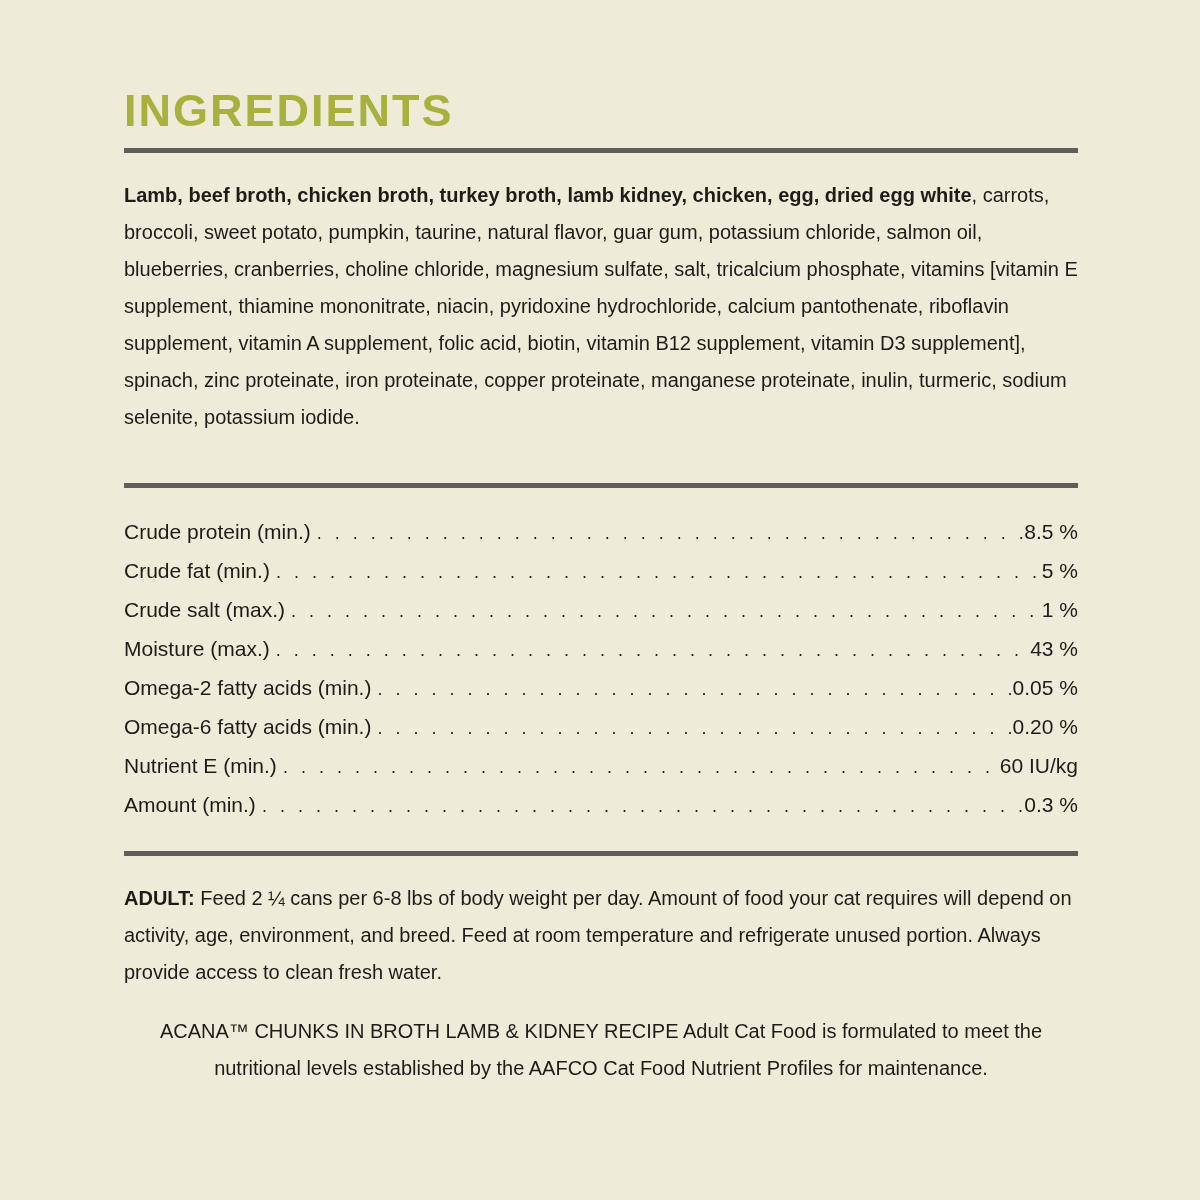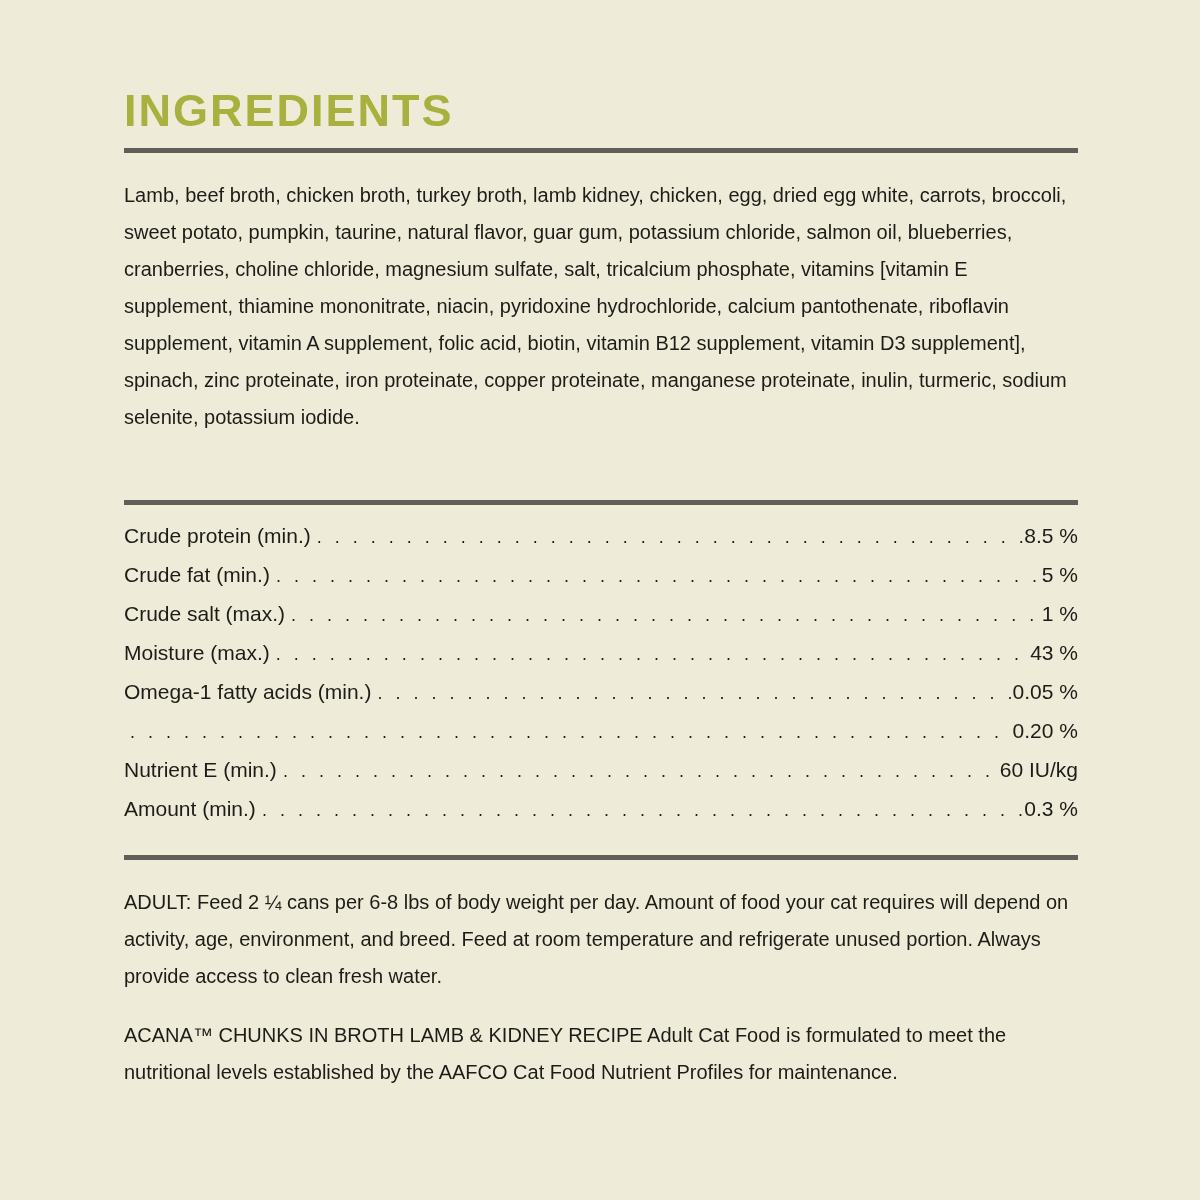--- a/index.html
+++ b/index.html
@@ -30,42 +30,42 @@
   .rule {
     height: 5px;
     background: #5f5e58;
   }
   .body {
     margin: 24px 0 0 0;
     font-size: 20px;
     line-height: 37px;
     color: #1d1c17;
   }
-  .bold { font-weight: normal; }
-  .sec-ingredients { margin-bottom: 64px; }
+  .bold { font-weight: bold; }
+  .sec-ingredients { margin-bottom: 47px; }
   .sec-analysis { margin-bottom: 26px; }
-  .ga-table { margin-top: 12px; }
+  .ga-table { margin-top: 25px; }
   .ga-row {
     display: flex;
     align-items: baseline;
     font-size: 21px;
     line-height: 37px;
   }
   .ga-label { white-space: nowrap; }
   .ga-value { white-space: nowrap; }
   .dots {
     flex: 1;
     overflow: hidden;
     white-space: nowrap;
     font-size: 18px;
     letter-spacing: 4px;
     padding: 0 6px;
     color: #1d1c17;
   }
-  .aafco { margin-top: 22px; }
+  .aafco { margin-top: 22px; text-align: center; }
 </style>
 </head>
 <body>
 
 <div class="page">
 
   <section class="sec-ingredients">
     <h2>INGREDIENTS</h2>
     <div class="rule"></div>
     <p class="body"><span class="bold">Lamb, beef broth, chicken broth, turkey broth, lamb kidney, chicken, egg, dried egg white</span><span>, carrots, broccoli, sweet potato, pumpkin, taurine, natural flavor, guar gum, potassium chloride, salmon oil, blueberries, cranberries, choline chloride, magnesium sulfate, salt, tricalcium phosphate, vitamins [vitamin E supplement, thiamine mononitrate, niacin, pyridoxine hydrochloride, calcium pantothenate, riboflavin supplement, vitamin A supplement, folic acid, biotin, vitamin B12 supplement, vitamin D3 supplement], spinach, zinc proteinate, iron proteinate, copper proteinate, manganese proteinate, inulin, turmeric, sodium selenite, potassium iodide.</span></p>
@@ -88,25 +88,26 @@
         <span class="ga-label">Crude salt (max.)</span>
           <span class="dots">. . . . . . . . . . . . . . . . . . . . . . . . . . . . . . . . . . . . . . . . . . . . . . . . . . . . . . . . . . . . . . . . . . . . . . . . . . . . . . . . . . . . . . . . . . . . . . . . . . . . . . . . . . . . . . . . . . . . . . . . . . . . . . . . . . . . . . . . . . . . . . . . . . . . . . . . . . . . . . . . . . . . . . . . . . . . . . . . . . . . . . . . . . . . . . . . . . . . . . . . . . . . . . . . . . . . . . . . . . . . . . . . . . . . . . . . . . . . . . . . . . . . . . . . . . . . . . . . . . . . . . . . . . . . . . . . . . . . . . . . . . . . . . . . . . . . . . . . . . . . </span>
           <span class="ga-value">1 %</span>
       </div>
       <div class="ga-row">
         <span class="ga-label">Moisture (max.)</span>
           <span class="dots">. . . . . . . . . . . . . . . . . . . . . . . . . . . . . . . . . . . . . . . . . . . . . . . . . . . . . . . . . . . . . . . . . . . . . . . . . . . . . . . . . . . . . . . . . . . . . . . . . . . . . . . . . . . . . . . . . . . . . . . . . . . . . . . . . . . . . . . . . . . . . . . . . . . . . . . . . . . . . . . . . . . . . . . . . . . . . . . . . . . . . . . . . . . . . . . . . . . . . . . . . . . . . . . . . . . . . . . . . . . . . . . . . . . . . . . . . . . . . . . . . . . . . . . . . . . . . . . . . . . . . . . . . . . . . . . . . . . . . . . . . . . . . . . . . . . . . . . . . . . . </span>
           <span class="ga-value">43 %</span>
       </div>
       <div class="ga-row">
-        <span class="ga-label">Omega-1 fatty acids (min.)</span>
+        <span class="ga-label">Omega-2 fatty acids (min.)</span>
           <span class="dots">. . . . . . . . . . . . . . . . . . . . . . . . . . . . . . . . . . . . . . . . . . . . . . . . . . . . . . . . . . . . . . . . . . . . . . . . . . . . . . . . . . . . . . . . . . . . . . . . . . . . . . . . . . . . . . . . . . . . . . . . . . . . . . . . . . . . . . . . . . . . . . . . . . . . . . . . . . . . . . . . . . . . . . . . . . . . . . . . . . . . . . . . . . . . . . . . . . . . . . . . . . . . . . . . . . . . . . . . . . . . . . . . . . . . . . . . . . . . . . . . . . . . . . . . . . . . . . . . . . . . . . . . . . . . . . . . . . . . . . . . . . . . . . . . . . . . . . . . . . . . </span>
           <span class="ga-value">0.05 %</span>
       </div>
       <div class="ga-row">
+        <span class="ga-label">Omega-6 fatty acids (min.)</span>
           <span class="dots">. . . . . . . . . . . . . . . . . . . . . . . . . . . . . . . . . . . . . . . . . . . . . . . . . . . . . . . . . . . . . . . . . . . . . . . . . . . . . . . . . . . . . . . . . . . . . . . . . . . . . . . . . . . . . . . . . . . . . . . . . . . . . . . . . . . . . . . . . . . . . . . . . . . . . . . . . . . . . . . . . . . . . . . . . . . . . . . . . . . . . . . . . . . . . . . . . . . . . . . . . . . . . . . . . . . . . . . . . . . . . . . . . . . . . . . . . . . . . . . . . . . . . . . . . . . . . . . . . . . . . . . . . . . . . . . . . . . . . . . . . . . . . . . . . . . . . . . . . . . . </span>
           <span class="ga-value">0.20 %</span>
       </div>
       <div class="ga-row">
         <span class="ga-label">Nutrient E (min.)</span>
           <span class="dots">. . . . . . . . . . . . . . . . . . . . . . . . . . . . . . . . . . . . . . . . . . . . . . . . . . . . . . . . . . . . . . . . . . . . . . . . . . . . . . . . . . . . . . . . . . . . . . . . . . . . . . . . . . . . . . . . . . . . . . . . . . . . . . . . . . . . . . . . . . . . . . . . . . . . . . . . . . . . . . . . . . . . . . . . . . . . . . . . . . . . . . . . . . . . . . . . . . . . . . . . . . . . . . . . . . . . . . . . . . . . . . . . . . . . . . . . . . . . . . . . . . . . . . . . . . . . . . . . . . . . . . . . . . . . . . . . . . . . . . . . . . . . . . . . . . . . . . . . . . . . </span>
           <span class="ga-value">60 IU/kg</span>
       </div>
       <div class="ga-row">
         <span class="ga-label">Amount (min.)</span>

